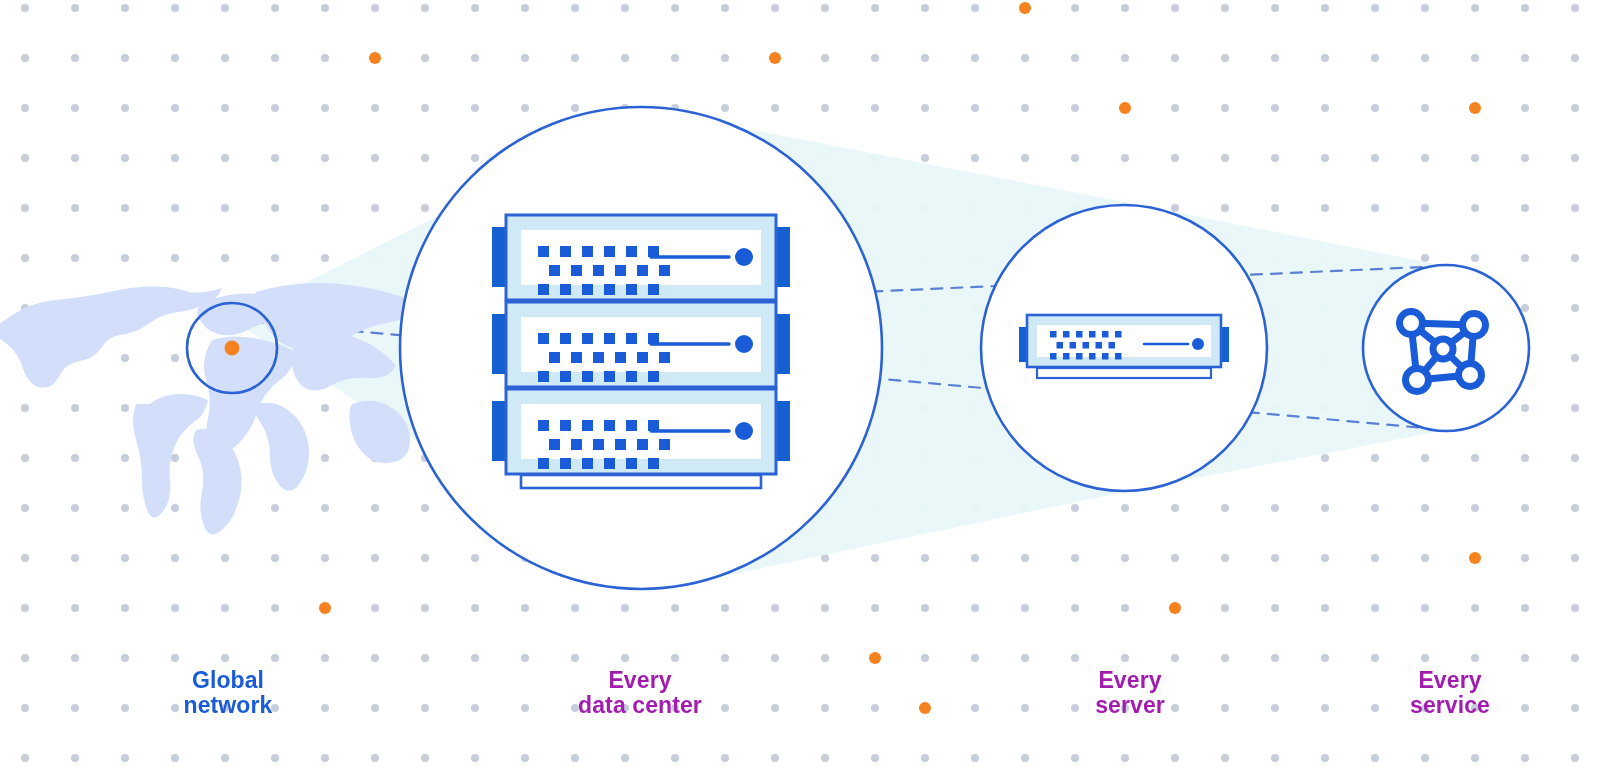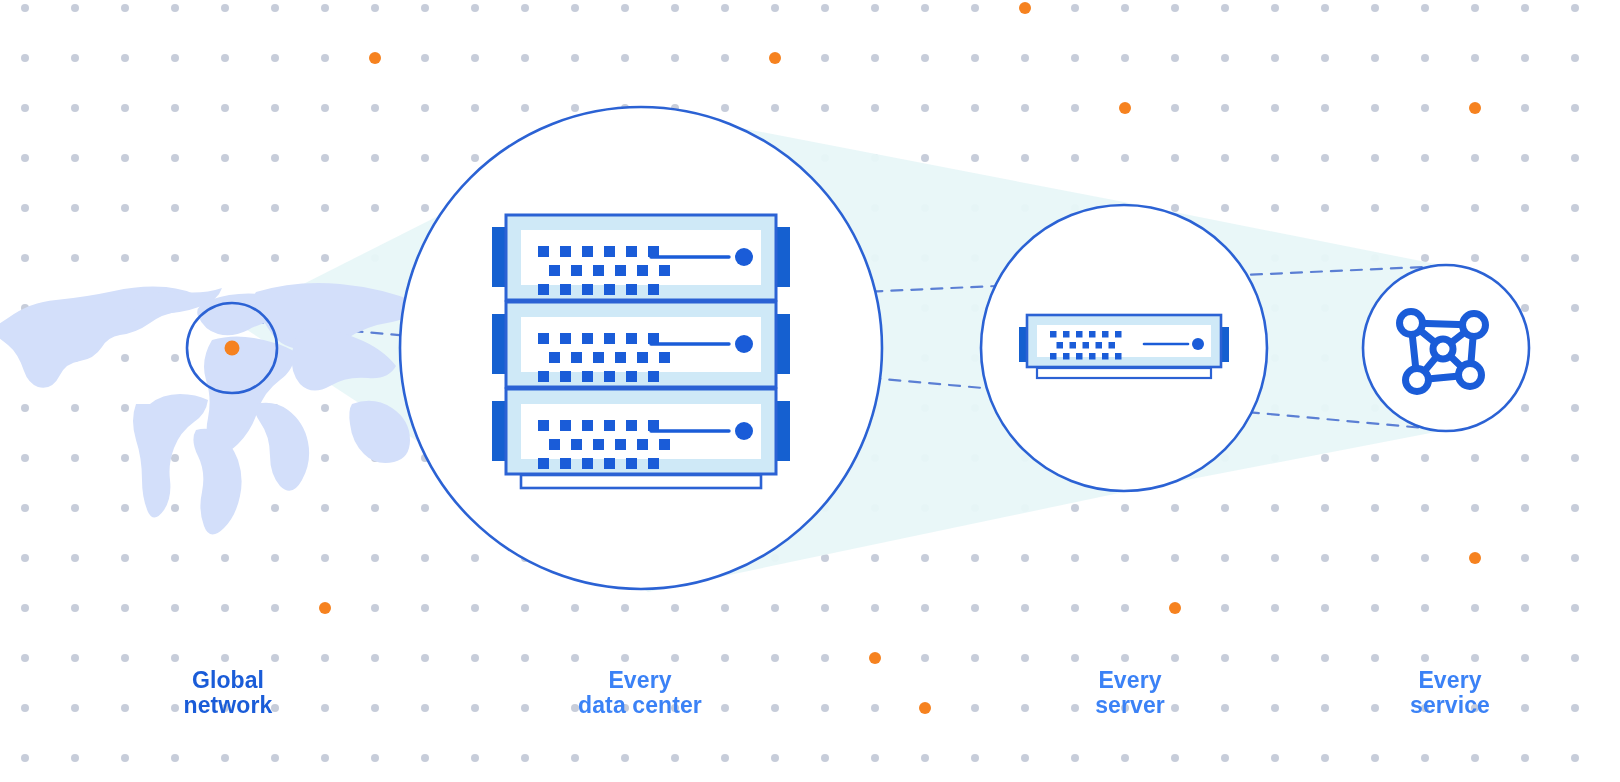--- a/index.html
+++ b/index.html
@@ -24,21 +24,21 @@
     height: 782px;
   }
   #label-layer { pointer-events: none; }
 
   .caption {
     position: absolute;
     text-align: center;
     font-size: 23px;
     line-height: 25px;
     font-weight: 700;
-    color: #3b82f6;
+    color: #a21caf;
     letter-spacing: 0.1px;
     white-space: pre-line;
   }
   .caption.accent { color: #1a5cd8; }
 
   .cap-global      { left: 128px;  top: 668px; width: 200px; }
   .cap-datacenter  { left: 540px;  top: 668px; width: 200px; }
   .cap-server      { left: 1030px; top: 668px; width: 200px; }
   .cap-service     { left: 1350px; top: 668px; width: 200px; }
 </style>

